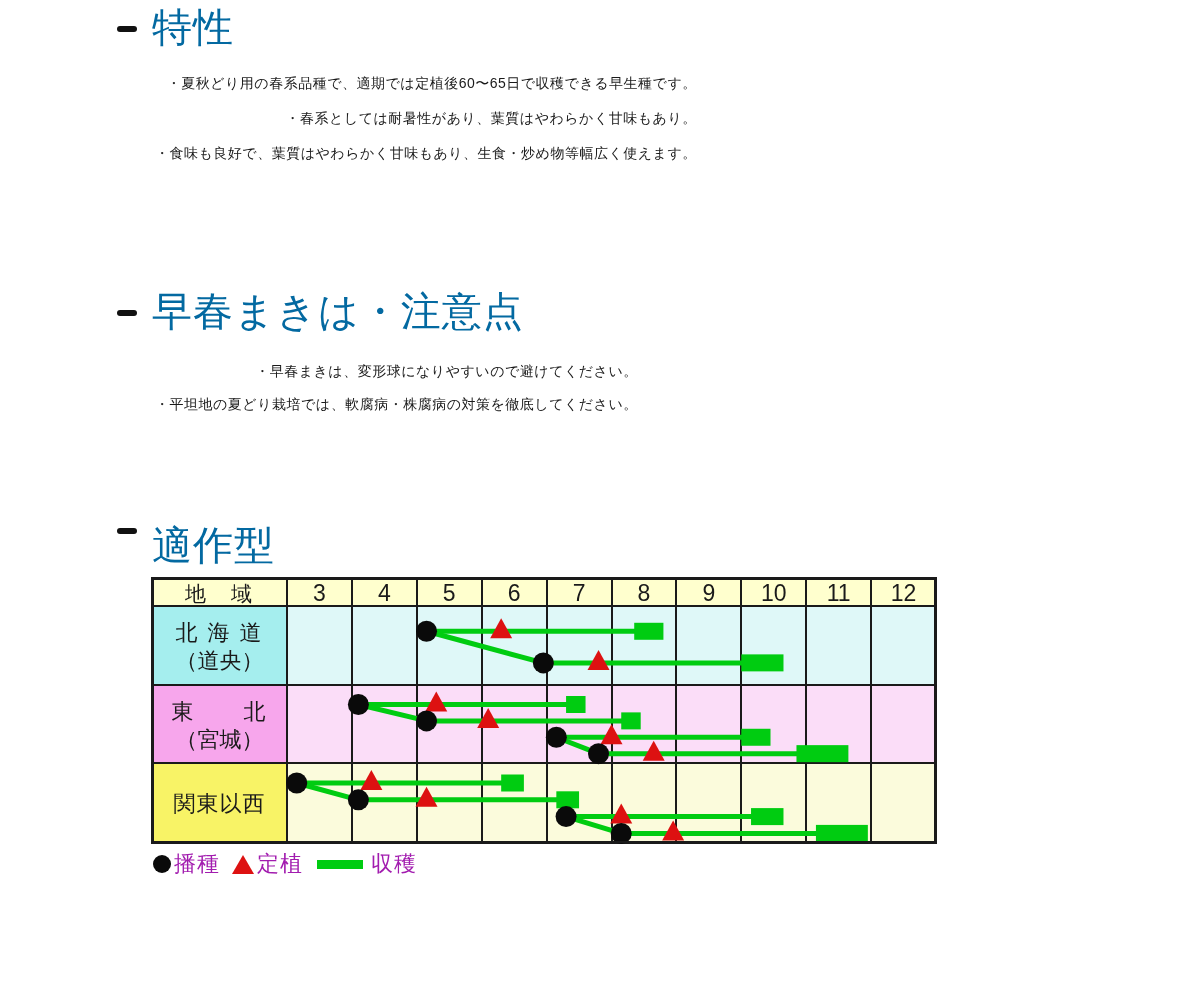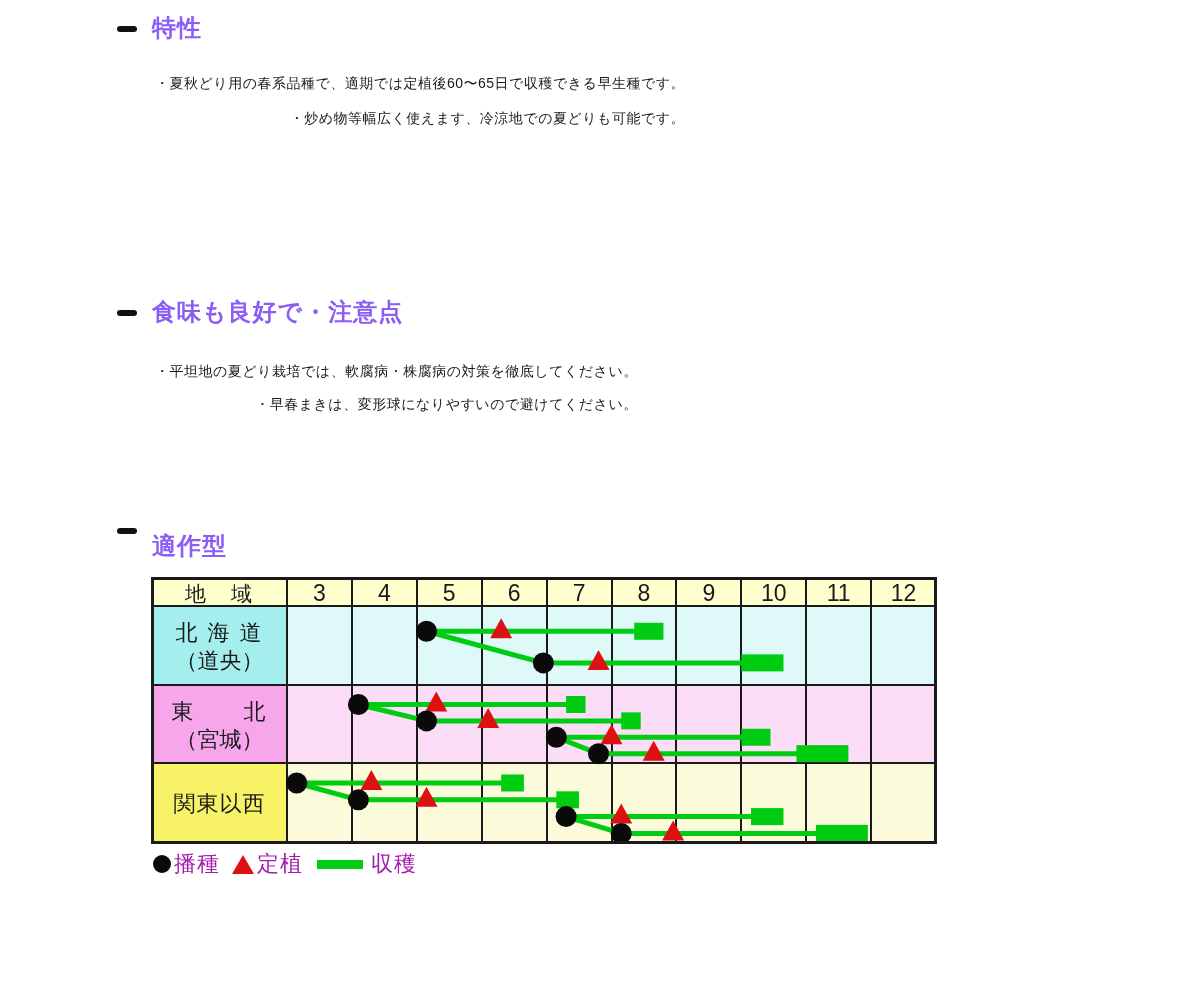--- a/index.html
+++ b/index.html
@@ -5,21 +5,21 @@
   html,body{margin:0;padding:0;}
   body{
     width:1200px;height:1000px;background:#ffffff;position:relative;
     font-family:"Liberation Sans","DejaVu Sans",sans-serif;color:#1a1a1a;
     overflow:hidden;
   }
   .dash{position:absolute;width:20px;height:6px;background:#111;border-radius:3px;}
   .heading{
     position:absolute;left:152px;margin:0;
     font-family:"Liberation Serif","DejaVu Serif",serif;
-    font-weight:bold;font-size:24px;line-height:36px;letter-spacing:1px;color:#8b5cf6;
+    font-weight:normal;font-size:40px;line-height:36px;letter-spacing:1px;color:#0369a1;
   }
   .hd1{top:10px;} .d1{left:117px;top:26px;}
   .hd2{top:294px;} .d2{left:117px;top:310px;}
   .hd3{top:528px;} .d3{left:117px;top:528px;}
   .bullets{position:absolute;left:155px;margin:0;font-size:14px;letter-spacing:0.5px;}
   .bullets p{margin:0;text-align:right;}
   .b1{top:66px;line-height:34.8px;}
   .b2{top:355px;line-height:32.5px;}
   .chart-wrap{position:absolute;left:152px;top:578px;width:784px;height:265px;}
   .chart-wrap svg{display:block;overflow:visible;}
@@ -35,28 +35,29 @@
   }
   .legend-bar{width:46px;height:9px;background:#00cc11;margin:0 8px 0 14px;}
 </style>
 </head>
 <body>
 
 <span class="dash d1"></span>
 <h2 class="heading hd1">特性</h2>
 <div class="bullets b1">
   <p>・夏秋どり用の春系品種で、適期では定植後60〜65日で収穫できる早生種です。</p>
-  <p>・炒め物等幅広く使えます、冷涼地での夏どりも可能です。</p>
+  <p>・春系としては耐暑性があり、葉質はやわらかく甘味もあり。</p>
+  <p>・食味も良好で、葉質はやわらかく甘味もあり、生食・炒め物等幅広く使えます。</p>
 </div>
 
 <span class="dash d2"></span>
-<h2 class="heading hd2">食味も良好で・注意点</h2>
+<h2 class="heading hd2">早春まきは・注意点</h2>
 <div class="bullets b2">
+  <p>・早春まきは、変形球になりやすいので避けてください。</p>
   <p>・平坦地の夏どり栽培では、軟腐病・株腐病の対策を徹底してください。</p>
-  <p>・早春まきは、変形球になりやすいので避けてください。</p>
 </div>
 
 <span class="dash d3"></span>
 <h2 class="heading hd3">適作型</h2>
 
 <div class="chart-wrap cal">
   <svg id="cal-svg" width="784" height="265" viewBox="0 0 784 265">
       <rect x="0" y="0" width="135" height="28" fill="#FFFFCE" stroke="#1A1A1A" stroke-width="2" shape-rendering="crispEdges"></rect>
       <text x="67.5" y="15" font-size="21" text-anchor="middle" dominant-baseline="central" letter-spacing="2">地　域</text>
       <rect x="135" y="0" width="64.9" height="28" fill="#FFFFCE" stroke="#1A1A1A" stroke-width="2" shape-rendering="crispEdges"></rect>

